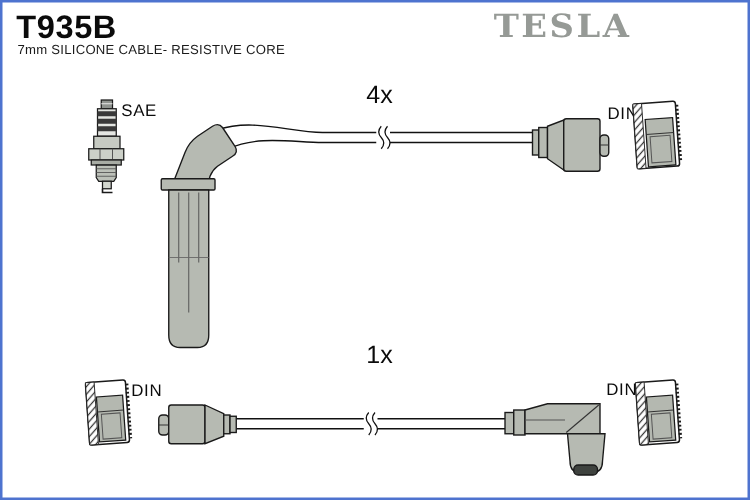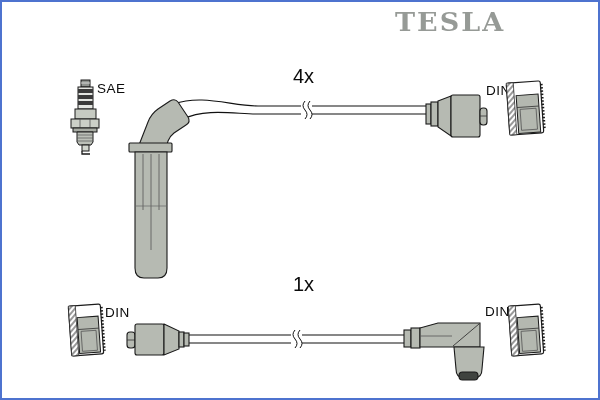--- a/index.html
+++ b/index.html
@@ -30,20 +30,22 @@
   .din-tr{left:484px;top:81px;}
   .din-bl{left:103px;top:303px;}
   .din-br{left:483px;top:302px;}
   svg{position:absolute;left:0;top:0;}
 </style>
 </head>
 <body>
 
 <div id="frame">
 
+  <div class="abs part-number">T935B</div>
+  <div class="abs subtitle">7mm SILICONE CABLE- RESISTIVE CORE</div>
   <div class="abs brand-logo">TESLA</div>
 
   <div class="abs std sae">SAE</div>
   <div class="abs std din-tr">DIN</div>
   <div class="abs qty qty-top">4x</div>
   <div class="abs qty qty-bottom">1x</div>
   <div class="abs std din-bl">DIN</div>
   <div class="abs std din-br">DIN</div>
 
   <svg width="600" height="400" viewBox="0 0 600 400">

